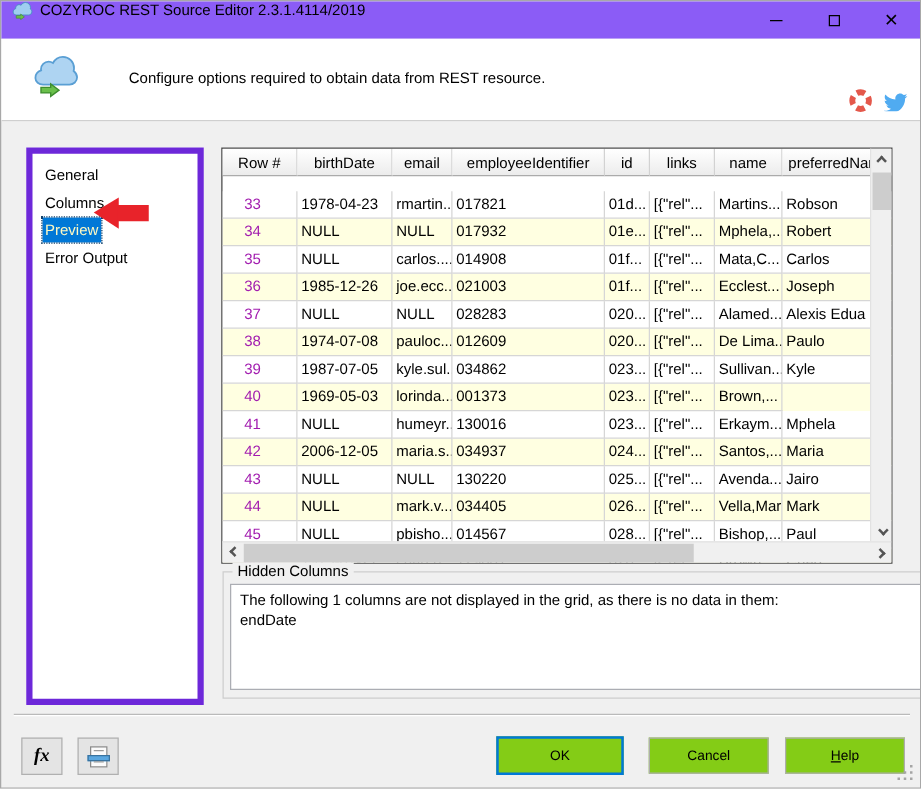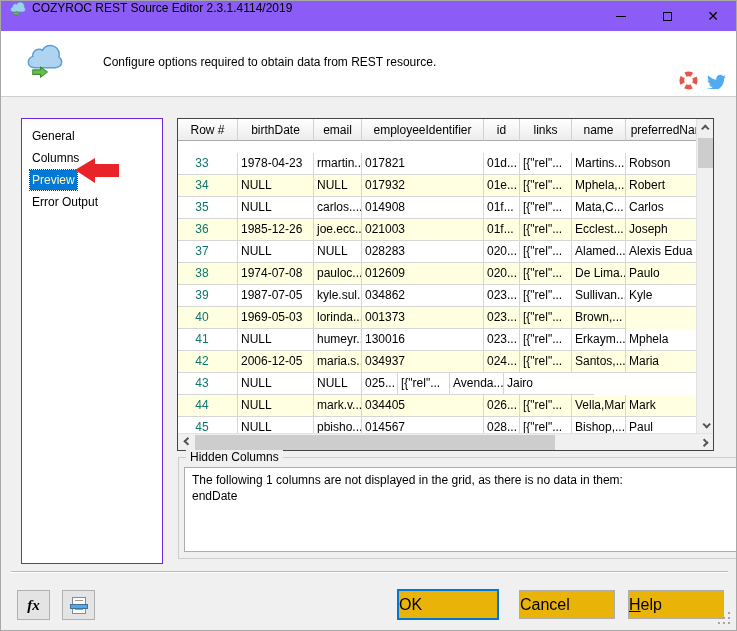--- a/index.html
+++ b/index.html
@@ -18,39 +18,39 @@
   .glyph-max { width:9px; height:9px; border:1px solid #000; }
   .glyph-close { font-size:14px; line-height:1; color:#000; }
 
   
   .banner { position:absolute; left:0; top:30px; right:0; height:66px; background:#fff; border-bottom:1px solid #cfcfcf; }
   .banner-cloud { position:absolute; left:24px; top:12px; }
   .banner-text { position:absolute; left:70px; top:24px; font-size:12px;margin-left:32px; }
   .banner-icons { position:absolute; right:10px; bottom:6px; display:flex; gap:9px; align-items:center; }
 
   
-  .sidebar { position:absolute; left:20px; top:117px; width:142px; height:446px; background:#fff; border:1px solid #6d28d9; padding:7px 0 0 8px; }
+  .sidebar { position:absolute; left:20px; top:117px; width:142px; height:446px; background:#fff; border:5px solid #6d28d9; padding:7px 0 0 8px; }
   .sb-row { height:22px; line-height:18px; }
   .sb-item { display:inline-block; padding:1px 2px; font-size:12px; cursor:default; }
   .sb-item.sel { background:#0078d7; color:#fef9c3; outline:1px dotted #10406b; }
 
   
   .red-arrow { position:absolute; left:74px; top:157px; width:44px; height:25px; }
   .red-arrow .head { position:absolute; left:0; top:0; width:0; height:0; border-top:12px solid transparent; border-bottom:13px solid transparent; border-right:20px solid #e8232a; }
   .red-arrow .shaft { position:absolute; left:19px; top:6px; width:25px; height:13px; background:#e8232a; }
 
   
   .grid { position:absolute; left:176px; top:117px; width:537px; height:333px; border:1px solid #444; background:#fff; }
   .grid-viewport { position:relative; width:535px; height:331px; overflow:hidden; }
   .grid-header { display:flex; width:538px; height:34px; }
   .hcell { height:22px; background:linear-gradient(#ffffff,#ececec); border-right:1px solid #d2d2d2; border-bottom:1px solid #ababab; display:flex; align-items:center; justify-content:center; font-size:12px; white-space:nowrap; overflow:hidden; }
   .grow { display:flex; width:538px; height:22px; background:#fff; }
   .grow.alt { background:#ffffe1; }
   .gcell { height:22px; border-right:1px solid #d6d6d6; border-bottom:1px solid #d6d6d6; padding:3px 3px 0 3px; font-size:12px; white-space:nowrap; overflow:hidden; }
-  .gcell.rownum { color:#0f766e; text-align:center; padding-right:14px; }
+  .gcell.rownum { color:#a21caf; text-align:center; padding-right:14px; }
   .c0{width:60px;} .c1{width:76px;} .c2{width:48px;} .c3{width:122px;} .c4{width:36px;} .c5{width:52px;} .c6{width:54px;} .c7{width:90px; border-right:none;}
 
   
   .vscroll { position:absolute; top:0; right:0; bottom:17px; width:17px; background:#f0f0f0; border-left:1px solid #e2e2e2; }
   .vscroll .arrow { position:absolute; left:0; width:17px; height:17px; display:flex; align-items:center; justify-content:center; }
   .vscroll .up { top:0; } .vscroll .down { bottom:0; }
   .vthumb { position:absolute; left:1px; top:19px; width:15px; height:30px; background:#cdcdcd; }
   .hscroll { position:absolute; left:0; right:0; bottom:0; height:17px; background:#f0f0f0; border-top:1px solid #e2e2e2; display:flex; align-items:center; }
   .hscroll .arrow { width:17px; height:17px; display:flex; align-items:center; justify-content:center; flex:none; }
   .hthumb { width:360px; height:15px; background:#cdcdcd; flex:none; }
@@ -72,21 +72,21 @@
   
   .hsep { position:absolute; left:10px; top:570px; width:717px; height:2px; border-top:1px solid #bababa; border-bottom:1px solid #ffffff; }
   .tool-btn { position:absolute; top:589px; width:33px; height:30px; background:#e4e4e4; border:1px solid #b0b0b0; display:flex; align-items:center; justify-content:center; cursor:default; }
   .fx-btn { left:16px; font-family:"Liberation Serif", serif; font-style:italic; font-weight:bold; font-size:15px; }
   .doc-btn { left:61px; }
   .doc-ico { position:relative; width:14px; height:17px; background:#fbfbfb; border:1px solid #8a8a8a; }
   .doc-ico .band { position:absolute; left:-3px; right:-3px; top:6px; height:5px; background:#5aa7e0; border:1px solid #39739f; }
   .doc-ico .l1, .doc-ico .l2 { position:absolute; left:2px; right:2px; height:1px; background:#9b9b9b; }
   .doc-ico .l1 { top:2px; } .doc-ico .l2 { bottom:3px; }
 
-  .btn { position:absolute; top:589px; width:96px; height:29px; background:#eab308; border:1px solid #adadad; font-size:16px; display:flex; align-items:center; justify-content:flex-start; cursor:default; }
+  .btn { position:absolute; top:589px; width:96px; height:29px; background:#84cc16; border:1px solid #adadad; font-size:11px; display:flex; align-items:center; justify-content:center; cursor:default; }
   .btn-ok { left:396px; top:588px; width:102px; height:31px; border:2px solid #0078d7; }
   .btn-cancel { left:518px; }
   .btn-help { left:627px; }
   .btn-help .lbl::first-letter { text-decoration:underline; }
 
   .grip { position:absolute; right:5px; bottom:5px; width:13px; height:13px; }
   .grip i { position:absolute; left:0; top:0; width:2px; height:2px; background:transparent;
     box-shadow: 10px 0 0 #a5a5a5, 5px 5px 0 #a5a5a5, 10px 5px 0 #a5a5a5, 0 10px 0 #a5a5a5, 5px 10px 0 #a5a5a5, 10px 10px 0 #a5a5a5; }
 </style>
 </head>
@@ -250,20 +250,21 @@
             <span class="gcell c3">034937</span>
             <span class="gcell c4">024...</span>
             <span class="gcell c5">[{"rel"...</span>
             <span class="gcell c6">Santos,...</span>
             <span class="gcell c7">Maria</span>
           </div>
           <div class="grow">
             <span class="gcell c0 rownum">43</span>
             <span class="gcell c1">NULL</span>
             <span class="gcell c2">NULL</span>
+            <span class="gcell c3">130220</span>
             <span class="gcell c4">025...</span>
             <span class="gcell c5">[{"rel"...</span>
             <span class="gcell c6">Avenda...</span>
             <span class="gcell c7">Jairo</span>
           </div>
           <div class="grow alt">
             <span class="gcell c0 rownum">44</span>
             <span class="gcell c1">NULL</span>
             <span class="gcell c2">mark.v...</span>
             <span class="gcell c3">034405</span>

